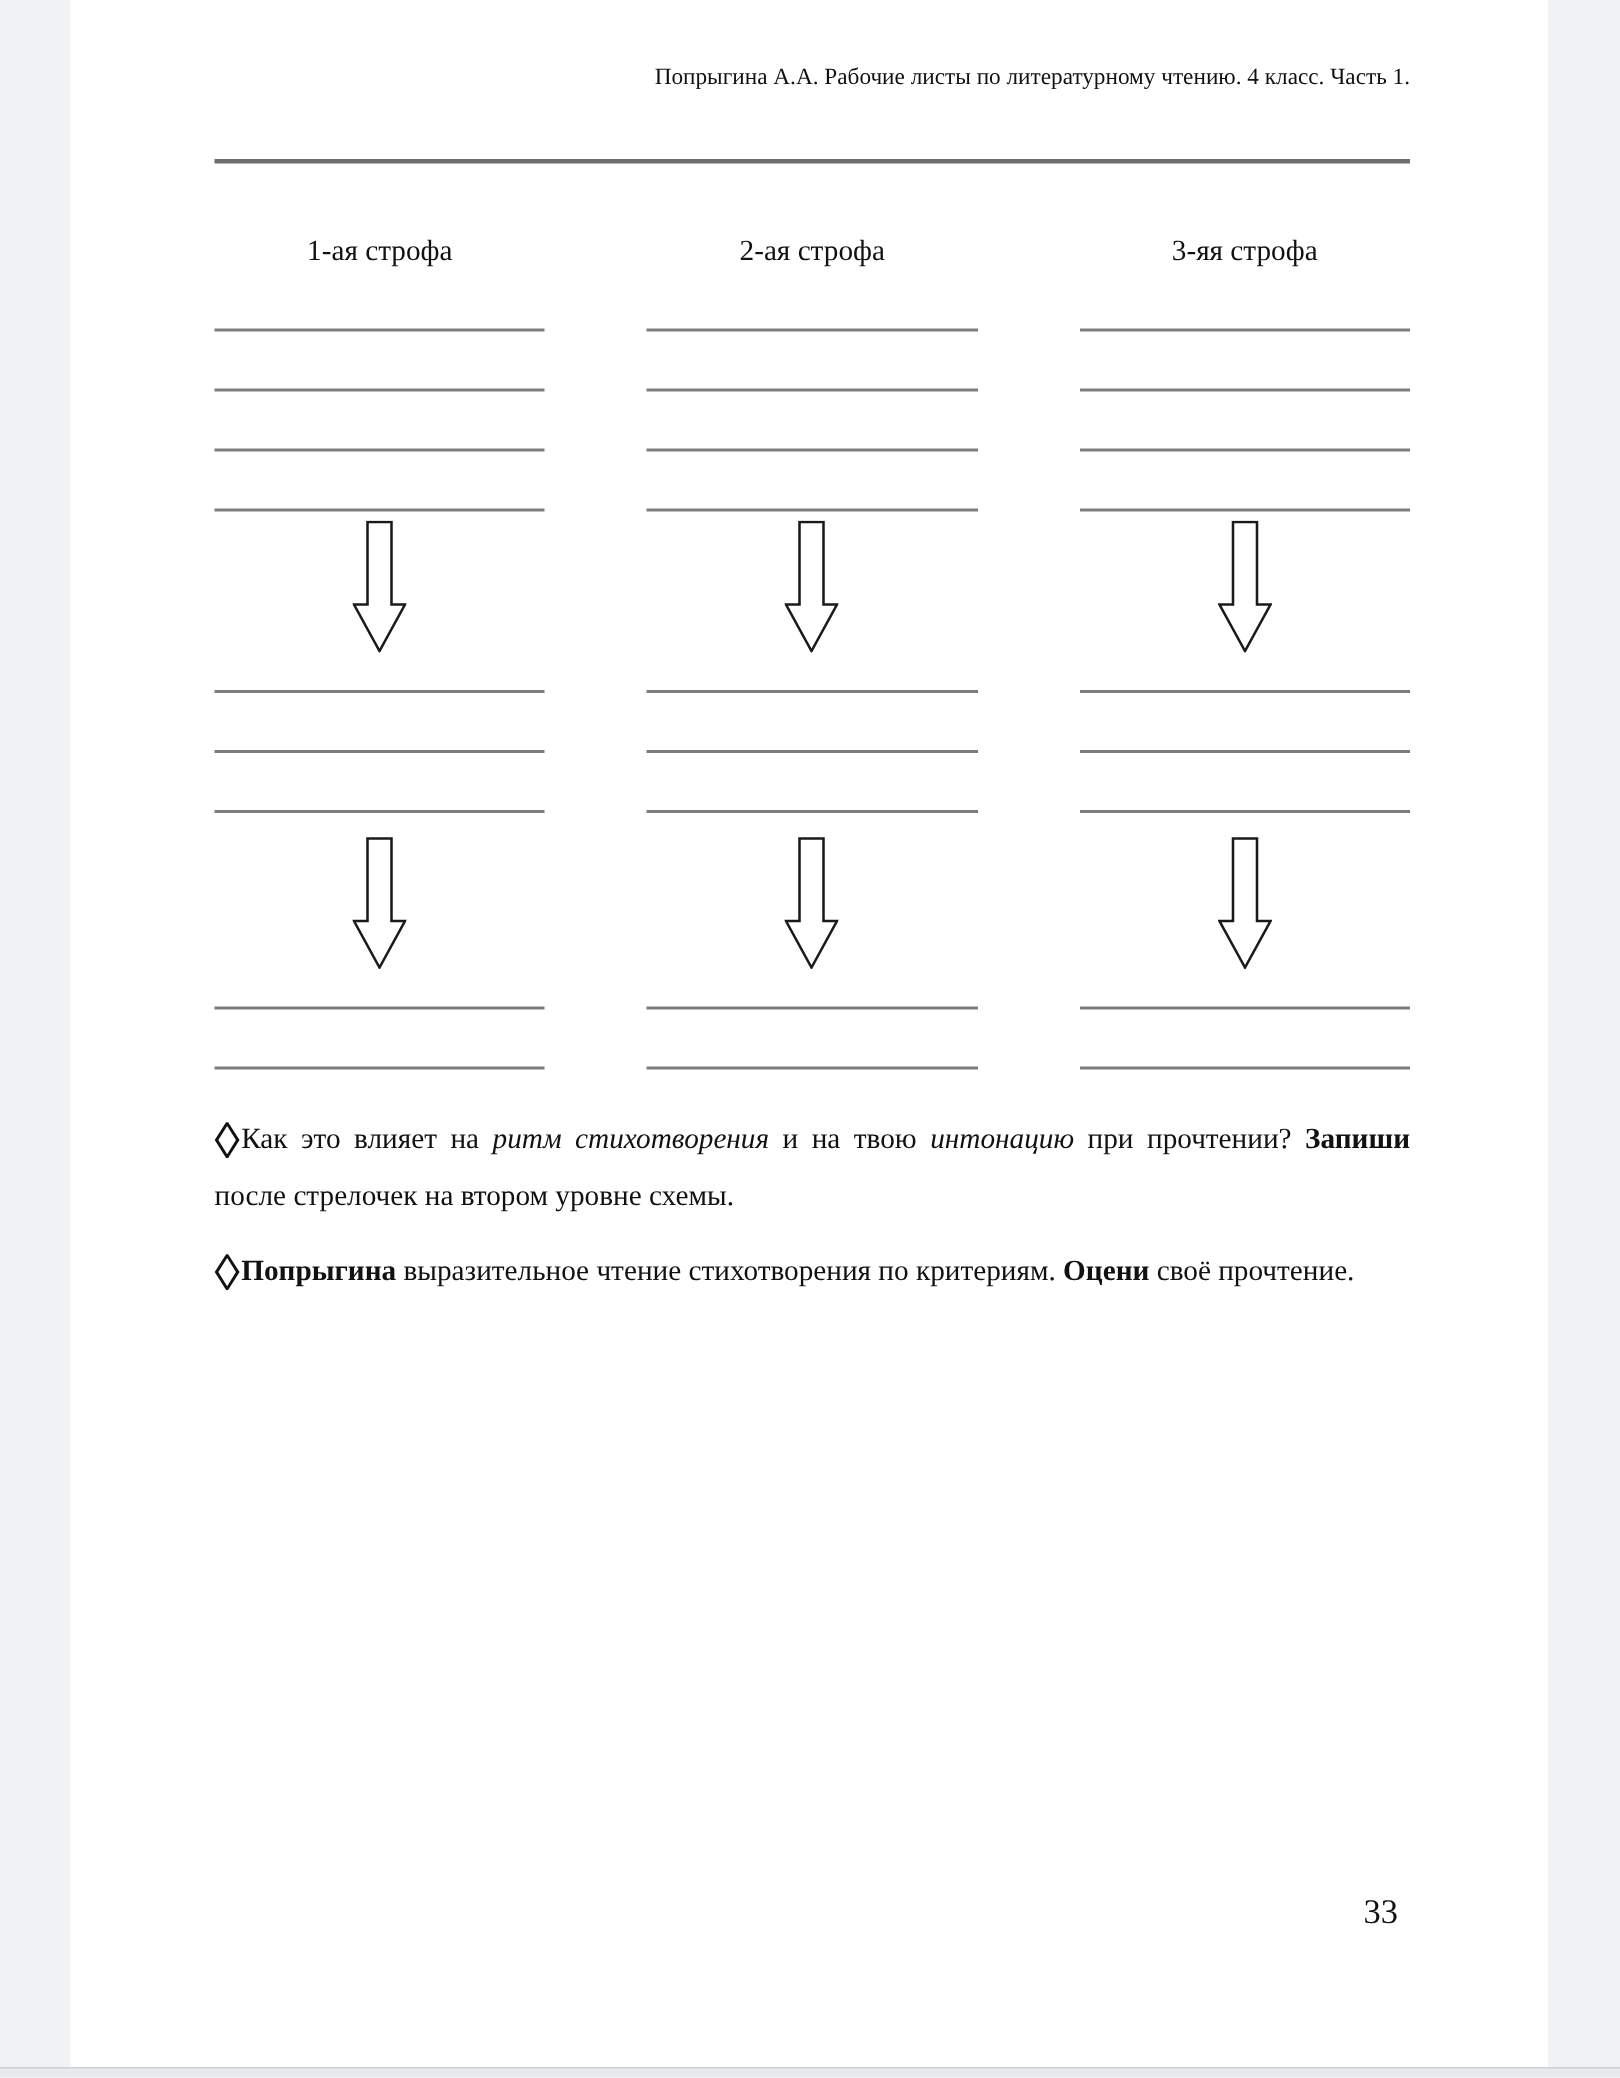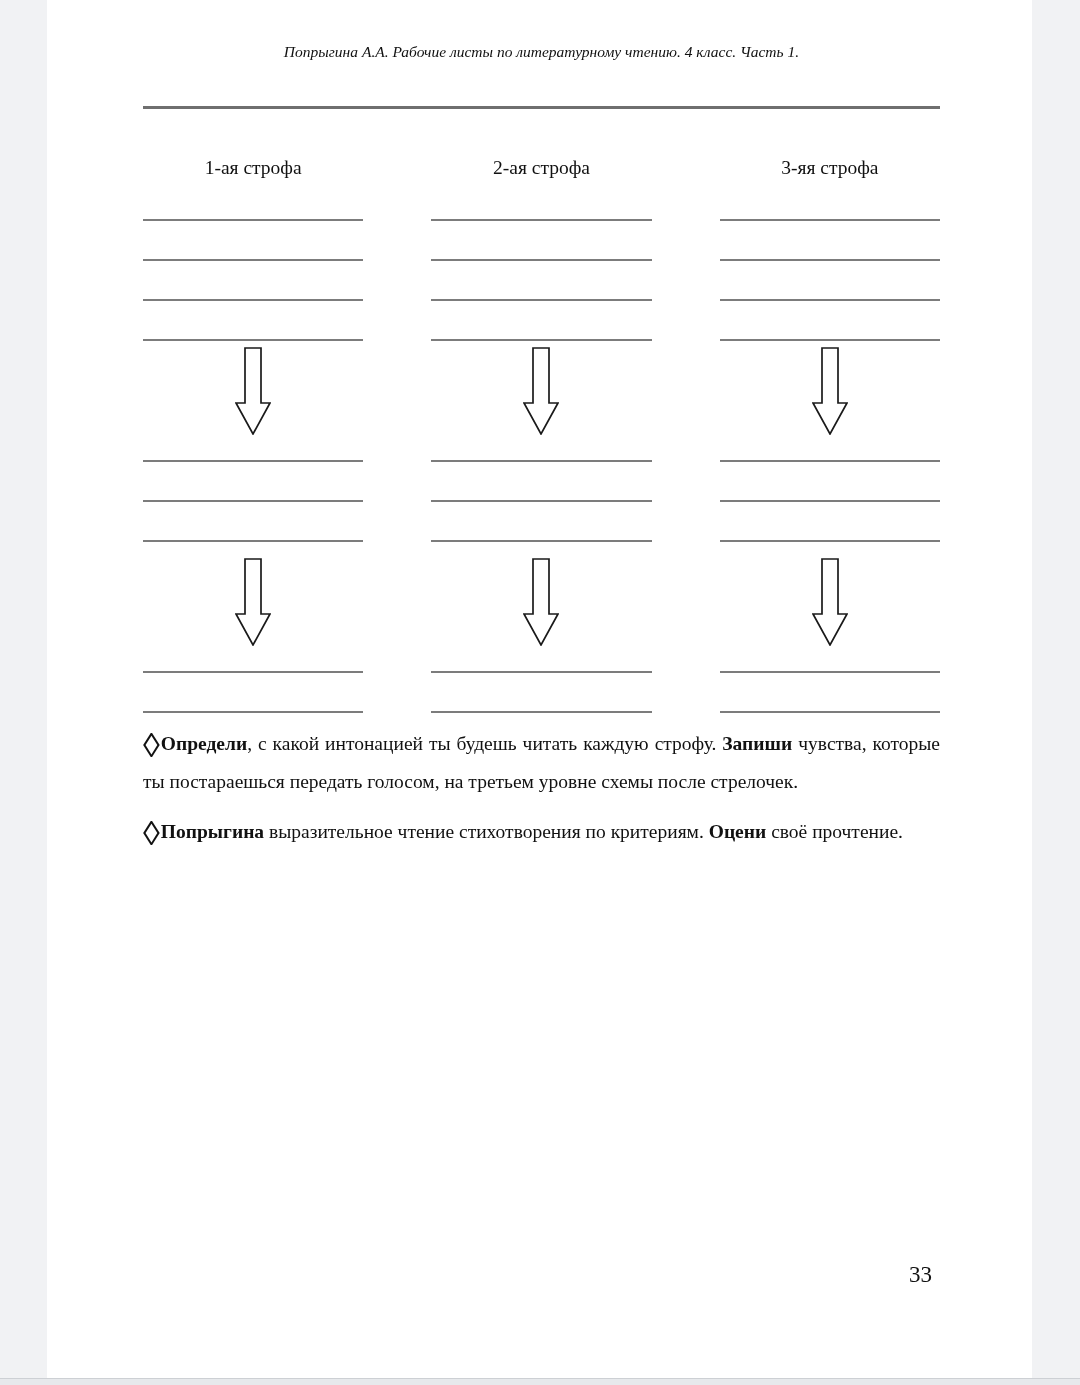--- a/index.html
+++ b/index.html
@@ -29,24 +29,23 @@
     height: 7px;
     background: #e7e9ec;
     border-top: 1px solid #cdd0d4;
   }
   .content {
     position: relative;
     padding: 0 92px 0 96px; 
   }
   .doc-header {
     margin-top: 42px;
-    text-align: center;
+    text-align: right;
     font-size: 15.5px;
     line-height: 20px;
-    font-style: italic;
   }
   .doc-title {
     margin-top: 26px;
     text-align: center;
     font-size: 22px;
     font-weight: bold;
     line-height: 26px;
   }
   .task {
     font-size: 19.5px;
@@ -190,22 +189,22 @@
               <svg width="36" height="88" viewBox="0 0 36 88">
                   <polygon points="10,1 26,1 26,56 35,56 18,87 1,56 10,56" fill="#ffffff" stroke="#1a1a1a" stroke-width="1.7"></polygon>
                 </svg>
             </div>
             <div class="write-line first"></div>
             <div class="write-line"></div>
           </div>
         </div>
       </div>
 
-
-      <p class="task t4"><span class="bullet">◊</span><span class="b">Определи</span><span>, с какой интонацией ты будешь читать каждую строфу. </span><span class="b">Запиши</span><span> чувства, которые ты постараешься передать голосом, на третьем уровне схемы после стрелочек.</span></p>
+      <p class="task t3"><span class="bullet">◊</span><span>Как это влияет на </span><span class="i">ритм стихотворения</span><span> и на твою </span><span class="i">интонацию</span><span> при прочтении? </span><span class="b">Запиши</span><span> после стрелочек на втором уровне схемы.</span></p>
+
 
       <p class="task t5"><span class="bullet">◊</span><span class="b">Попрыгина</span><span> выразительное чтение стихотворения по критериям. </span><span class="b">Оцени</span><span> своё прочтение.</span></p>
 
     </div>
 
     <div class="page-number">33</div>
   </div>
 
   <div class="bottom-edge"></div>
 </div>

